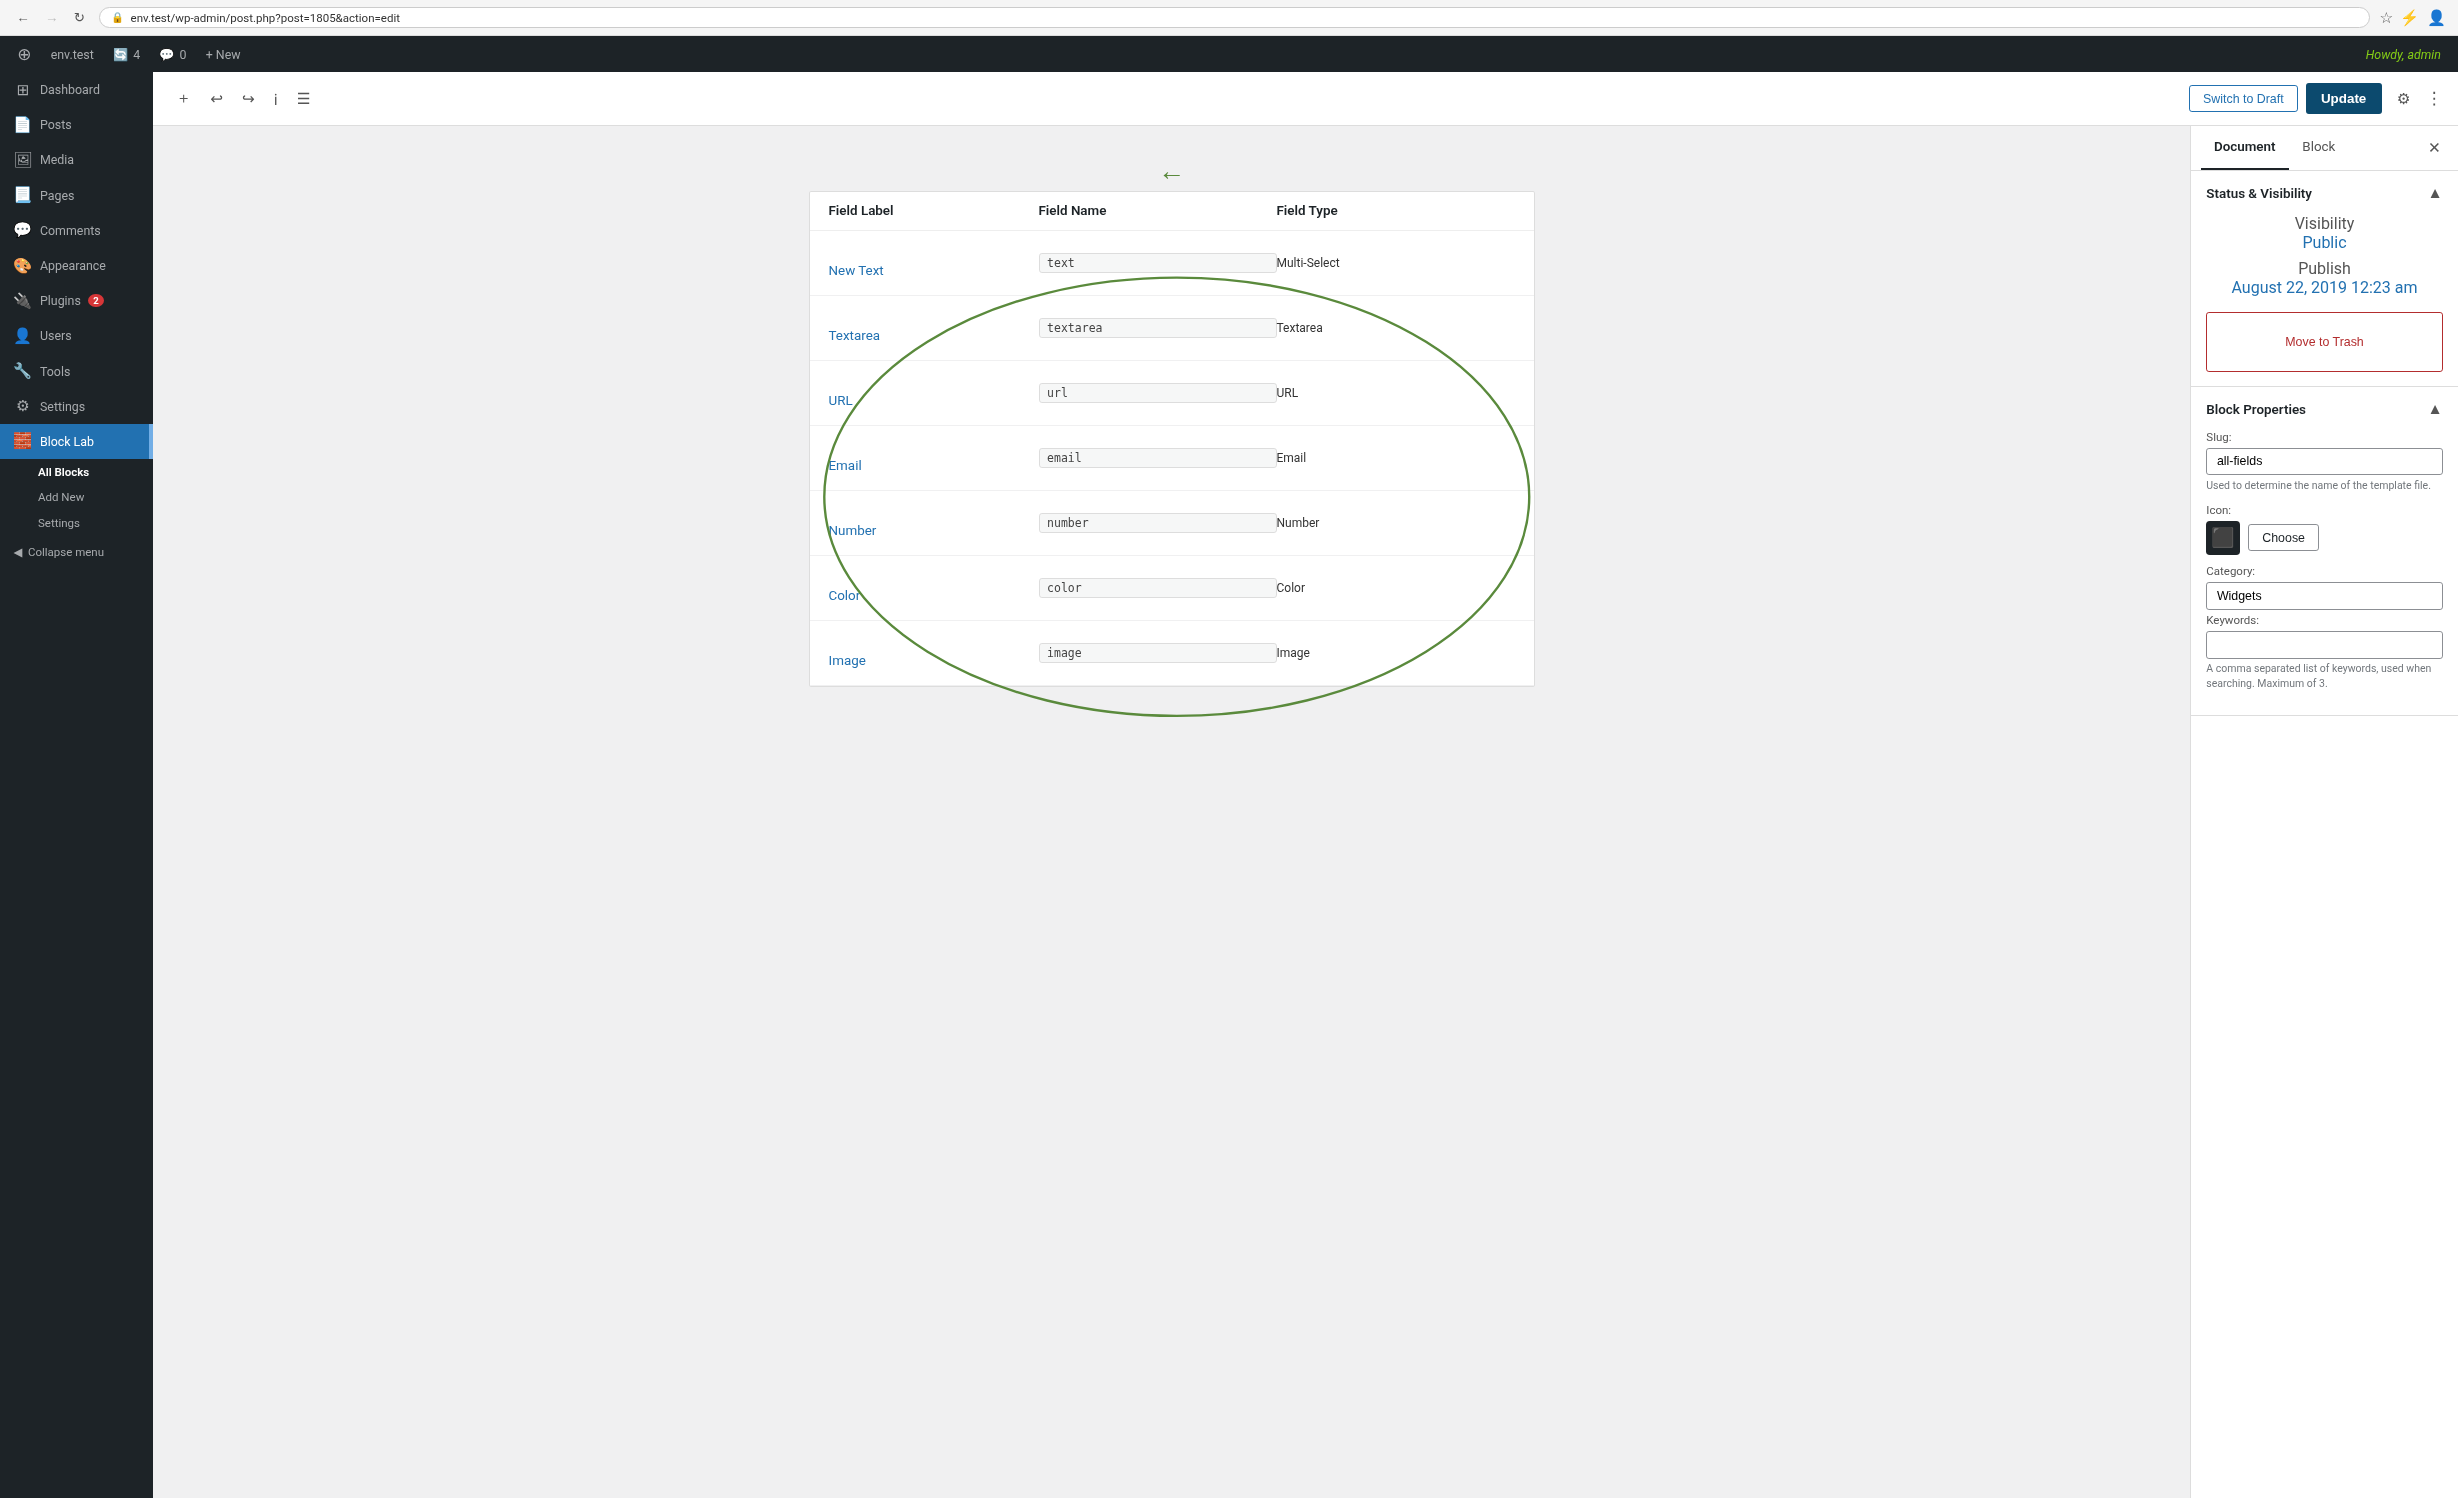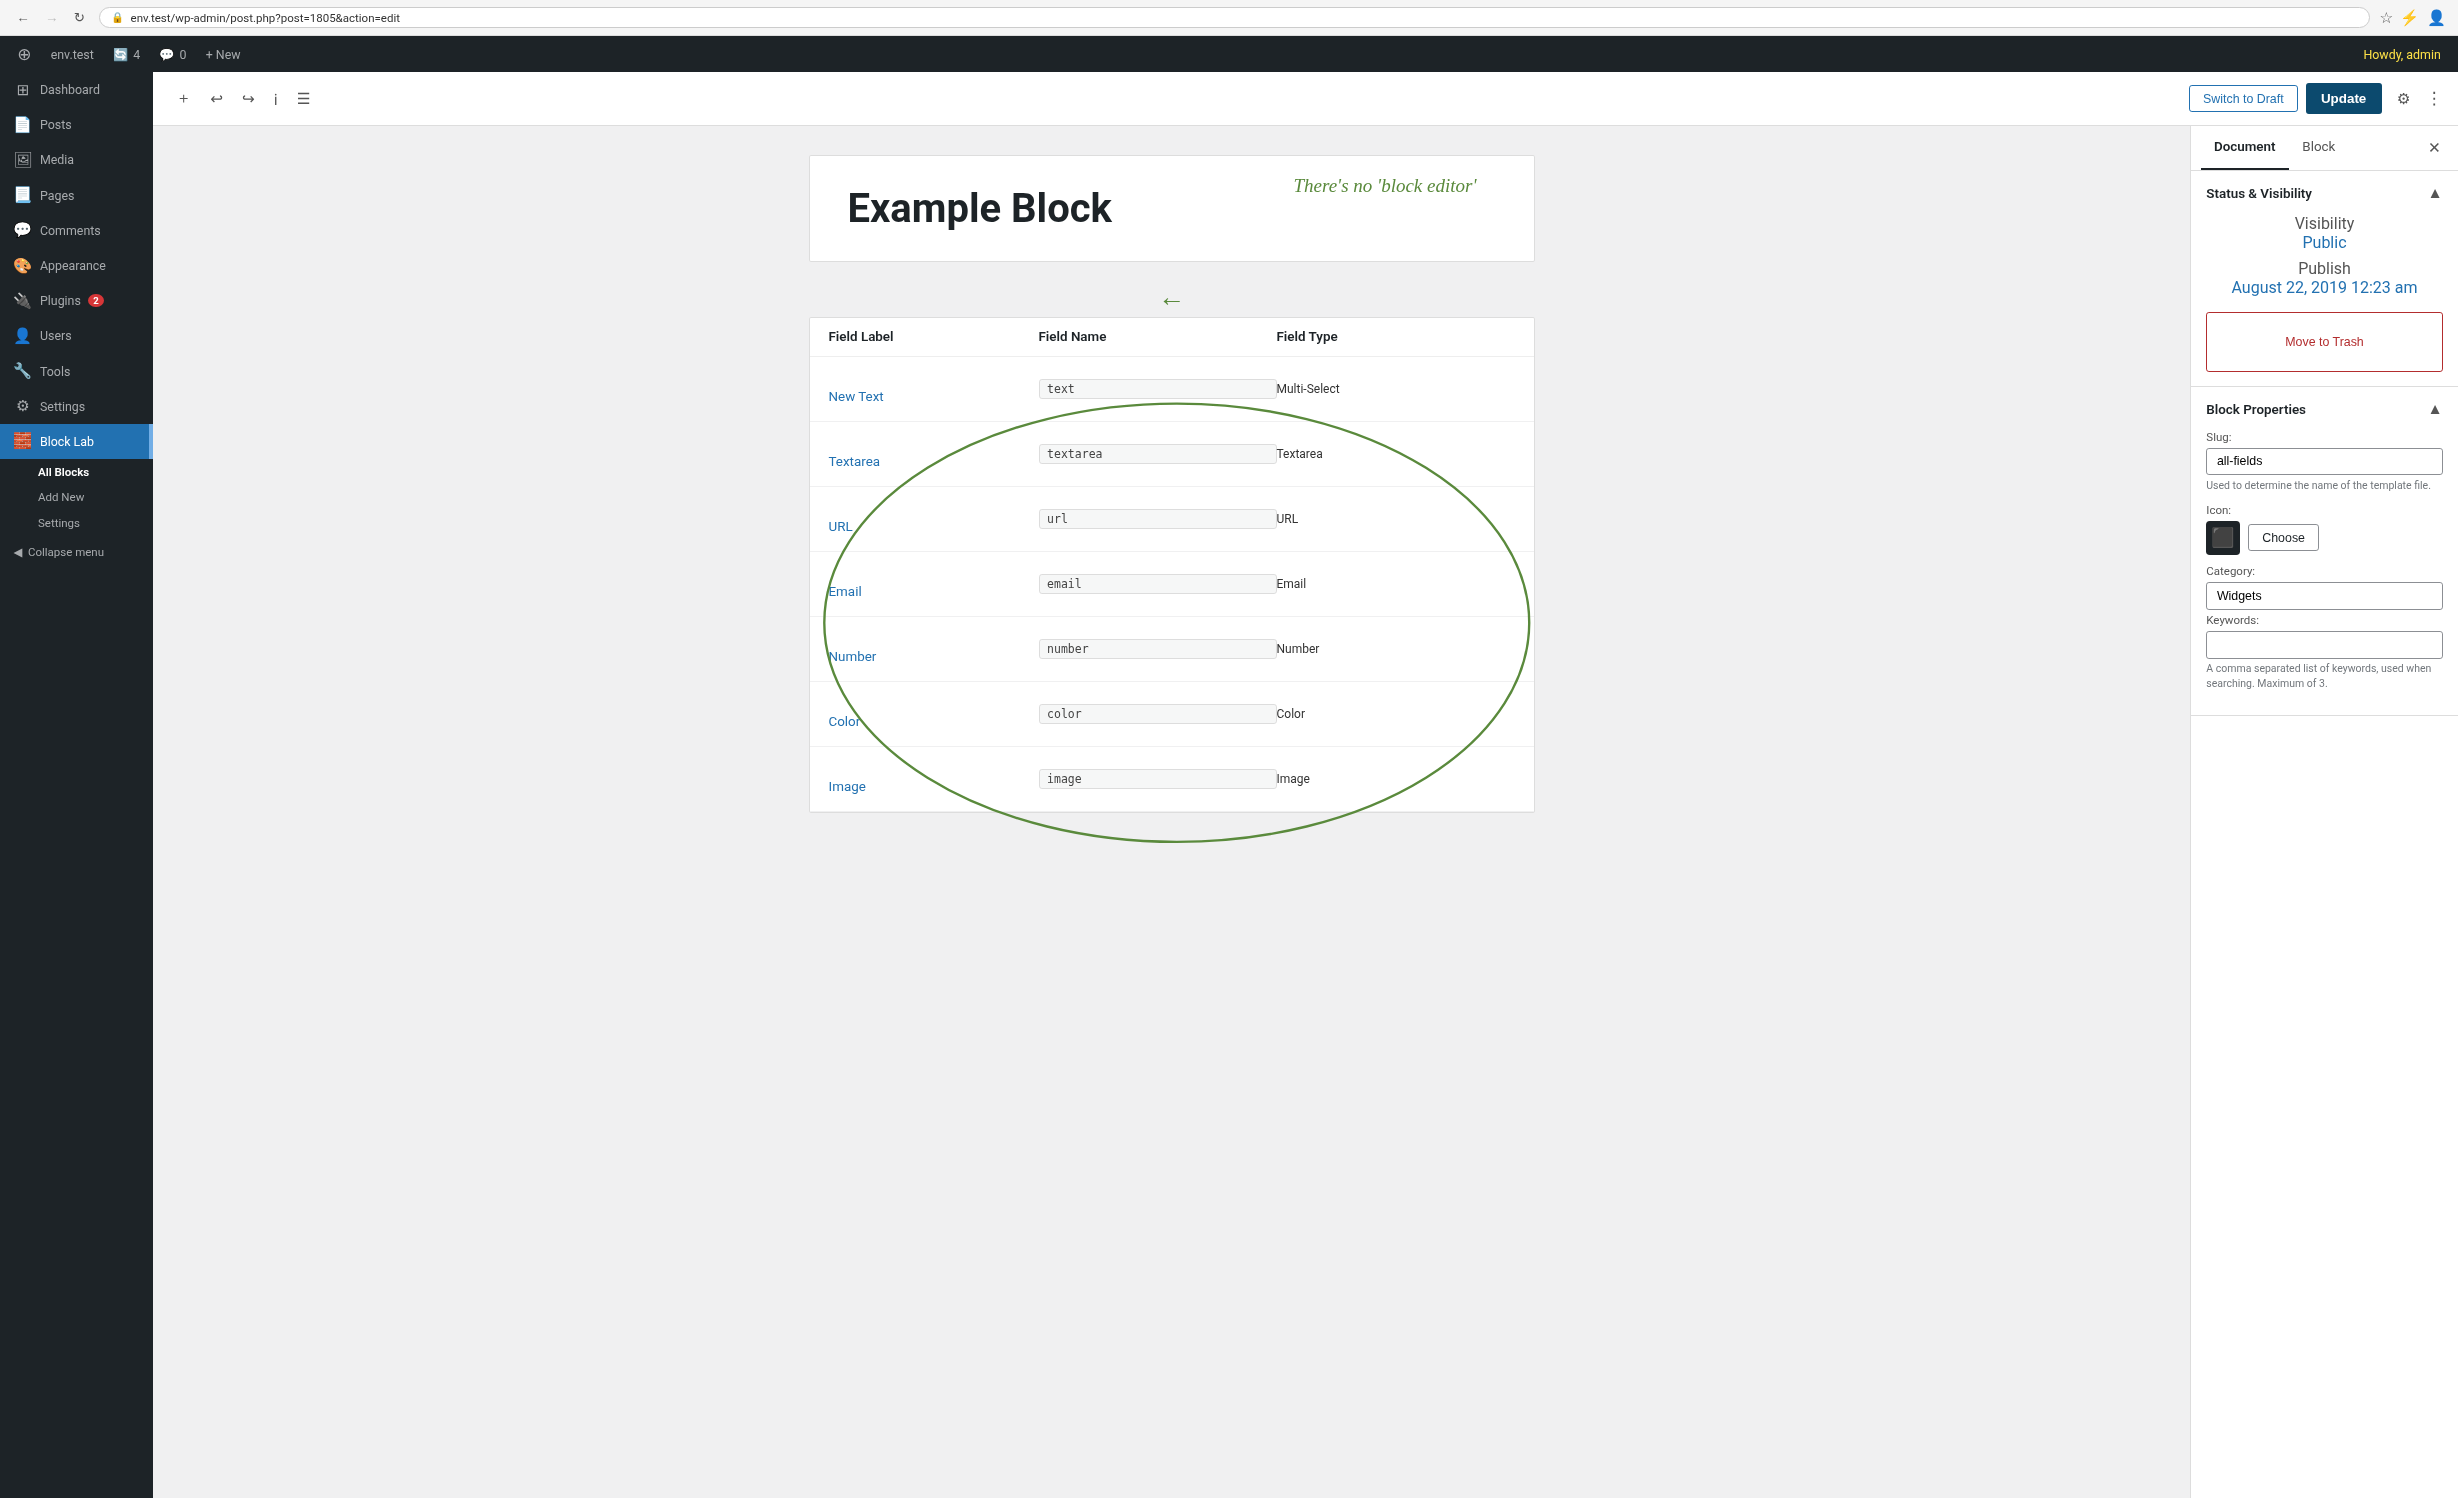--- a/index.html
+++ b/index.html
@@ -39,21 +39,21 @@
       gap: 4.8px;
       padding: 0 9.6px;
       height: 100%;
       cursor: pointer;
       font-size: 12.4px;
       color: #a7aaad;
     }
     .wp-logo { font-size: 17px; color: #a7aaad; }
     .admin-bar-right { display: flex; align-items: center; gap: 0; margin-left: auto; }
     .badge-red { background: #d63638; color: white; border-radius: 50%; font-size: 9.6px; padding: 1px 4.8px; font-weight: bold; }
-    .howdy { color: #fde047; padding: 0 9.6px; }
+    .howdy { color: #84cc16; padding: 0 9.6px; font-style: italic; }
 
     
     .wp-layout { display: flex; flex: 1; overflow: hidden; }
 
     
     .wp-sidebar {
       width: 153px;
       background: #1d2327;
       color: #a7aaad;
       flex-shrink: 0;
@@ -493,26 +493,20 @@
         <button class="btn-update">Update</button>
         <button class="toolbar-settings-btn">⚙</button>
         <button class="toolbar-more-btn">⋮</button>
       </div>
     </div>
 
     <div class="editor-content">
 
       <div class="editor-main">
 
-        <div class="block-preview-box">
-          <div class="block-title">Example Block</div>
-          <div class="annotation-bubble">
-            There's no 'block editor'
-          </div>
-        </div>
 
         <div style="position: relative; max-width: 726px; margin: 0 auto;">
 
           <div style="text-align: center; color: #5a8a3c; font-size: 27px; margin-bottom: 3.8px;">
             ←
           </div>
 
           <div class="fields-table-area">
             <div class="fields-table-header">
               <span>Field Label</span>

